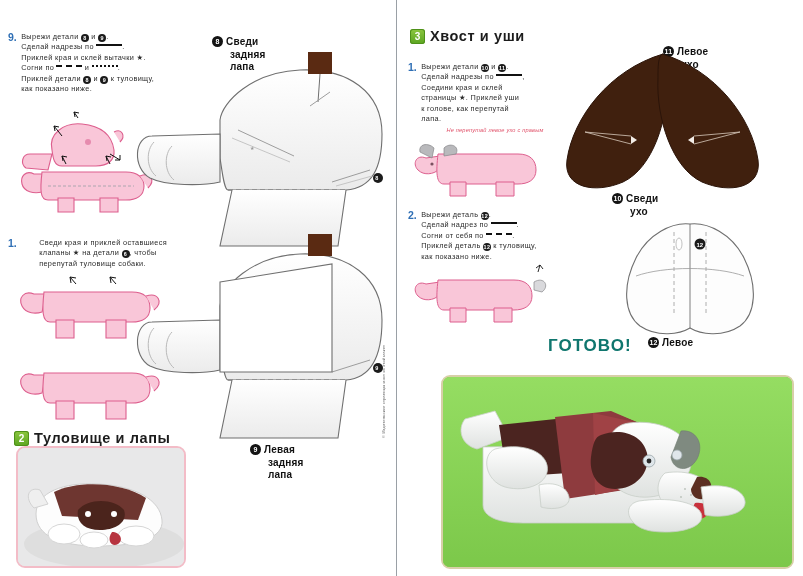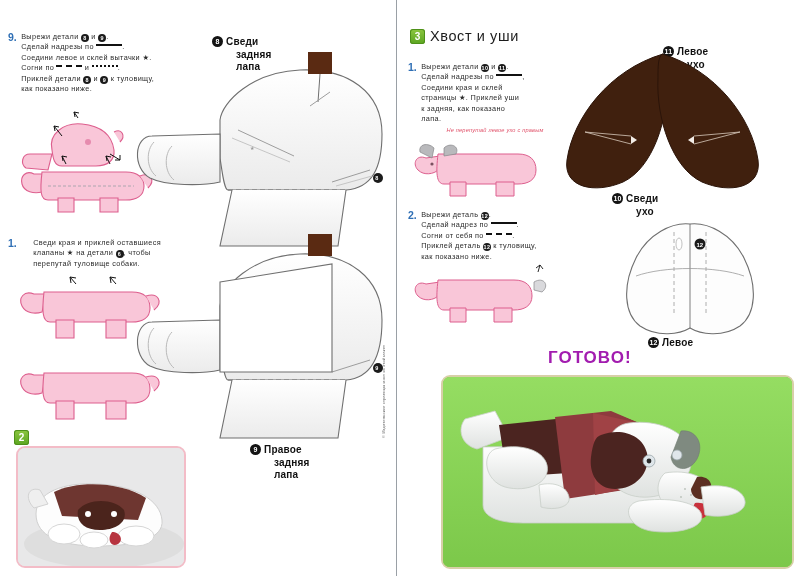--- a/index.html
+++ b/index.html
@@ -29,29 +29,29 @@
       border-top:2px dashed #111;vertical-align:3px;}
   .dashdot{display:inline-block;width:26px;height:0;
       border-top:2px dotted #111;vertical-align:3px;}
 
   
   .sec-head{position:absolute;display:flex;align-items:center;gap:5px;}
   .sec-badge{width:15px;height:15px;border-radius:3px;
       background:linear-gradient(#8cc63f,#5ba521);color:#fff;font-weight:bold;
       font-size:10px;line-height:15px;text-align:center;
       box-shadow:inset 0 0 0 1px #4e9019;}
-  .sec-title{font-size:14.5px;font-weight:normal;color:#1c1c1c;letter-spacing:.6px;}
+  .sec-title{font-size:14.5px;font-weight:bold;color:#1c1c1c;letter-spacing:.6px;}
 
   
   .plabel{position:absolute;font-size:10px;font-weight:bold;line-height:12.5px;
       color:#111;letter-spacing:.2px;}
   .pbadge{display:inline-block;width:11px;height:11px;border-radius:50%;
       background:#141414;color:#fff;font-size:7px;line-height:11px;
       text-align:center;font-weight:bold;vertical-align:1px;margin-right:3px;}
-  .plabel .ind{display:block;margin-left:24px;}
+  .plabel .ind{display:block;margin-left:18px;}
 
   
   .photo{position:absolute;border-radius:9px;overflow:hidden;}
   .photo-final{left:441px;top:375px;width:349px;height:190px;
       border:2px solid #d8cfa8;background:#7fd04f;}
   .photo-body{left:16px;top:446px;width:166px;height:118px;
       border:2px solid #f3bcc7;background:#e9e9ea;}
 
   
   svg{display:block;}
@@ -67,21 +67,21 @@
 
   <div class="step" style="left:8px;top:32px;width:190px;">
     <span class="num">9.</span>
     <span class="step-body" style="margin-left:2px;">
       <div class="step-row">
         Вырежи детали <span class="bullet">8</span> и <span class="bullet">9</span>.
       </div>
       <div class="step-row">
         Сделай надрезы по <span class="dashline"></span>.
       </div>
-      <div class="step-row">Соедини левое и склей вытачки ★.</div>
+      <div class="step-row">Приклей края и склей вытачки ★.</div>
       <div class="step-row">
         Согни по <span class="dotline"></span> и <span class="dashdot"></span>.
       </div>
       <div class="step-row">
         Приклей детали <span class="bullet">8</span> и <span class="bullet">9</span> к туловищу,
       </div>
       <div class="step-row">как показано ниже.</div>
     </span>
   </div>
 
@@ -113,21 +113,21 @@
       <path d="M34 36 L120 36"></path>
     </g>
     <g stroke="#111" stroke-width="1" fill="none">
       <path d="M52 14 l-4 -8 M48 6 l5 1 M48 6 l1 5"></path>
       <path d="M96 14 l-4 -8 M92 6 l5 1 M92 6 l1 5"></path>
     </g>
   </svg>
 
   <div class="step" style="left:8px;top:238px;width:195px;">
     <span class="num">1.</span>
-    <span class="step-body" style="margin-left:14px;">
+    <span class="step-body" style="margin-left:20px;">
       <div class="step-row">Сведи края и приклей оставшиеся</div>
       <div class="step-row">
         клапаны ★ на детали <span class="bullet">6</span>, чтобы
       </div>
       <div class="step-row">перепутай туловище собаки.</div>
     </span>
   </div>
 
   <svg class="abs" style="left:16px;top:272px;" width="160" height="78" viewBox="0 0 160 78">
     <g fill="#f9c6d8" stroke="#dd5f8e" stroke-width="1.1">
@@ -201,27 +201,28 @@
     <text x="243.2" y="138.4" font-size="5.5" fill="#fff" font-weight="bold">9</text>
     <path d="M96 148 L214 148" stroke="#6f6f6f" stroke-width=".9" stroke-dasharray="5 3"></path>
     <path d="M100 148 L88 206 L206 206 L214 148" fill="url(#gw)" stroke="#6f6f6f" stroke-width="1.1"></path>
   </svg>
 
   <svg class="abs" style="left:216px;top:260px;" width="120" height="118" viewBox="0 0 120 118">
     <path d="M4 22 L116 4 L116 112 L4 112 Z" fill="#ffffff" stroke="#6f6f6f" stroke-width="1.1"></path>
   </svg>
 
   <div class="plabel" style="left:250px;top:444px;">
-    <span class="pbadge">9</span><span>Правое</span>
+    <span class="pbadge">9</span><span>Левая</span>
     <span class="ind">задняя</span>
     <span class="ind">лапа</span>
   </div>
 
   <div class="sec-head" style="left:14px;top:430px;">
     <span class="sec-badge">2</span>
+    <span class="sec-title">Туловище и лапы</span>
   </div>
 
   <div class="photo photo-body">
     <svg width="166" height="118" viewBox="0 0 166 118">
       <rect width="166" height="118" fill="#e8e8e9"></rect>
       <ellipse cx="86" cy="96" rx="80" ry="24" fill="#dedede"></ellipse>
       <path d="M18 66 C18 44 46 34 80 36 C118 38 142 52 144 72
                C146 90 120 98 80 98 C42 98 18 88 18 66 Z" fill="#fdfdfd" stroke="#cfcfcf"></path>
       <path d="M36 44 C60 32 104 34 128 50 L120 72 L44 68 Z" fill="#6e3630"></path>
       <path d="M60 62 C70 50 96 50 106 62 C110 74 98 82 82 82 C66 82 58 74 60 62 Z" fill="#4b241c"></path>
@@ -244,21 +245,21 @@
     <span class="num">1.</span>
     <span class="step-body" style="margin-left:2px;">
       <div class="step-row">
         Вырежи детали <span class="bullet">10</span> и <span class="bullet">11</span>.
       </div>
       <div class="step-row">
         Сделай надрезы по <span class="dashline"></span>,
       </div>
       <div class="step-row">Соедини края и склей</div>
       <div class="step-row">страницы ★. Приклей уши</div>
-      <div class="step-row">к задняя, как показано</div>
+      <div class="step-row">к голове, как перепутай</div>
       <div class="step-row">лапа.</div>
     </span>
   </div>
 
   <div style="position:absolute;left:420px;top:127px;width:150px;font-size:5.6px;
               font-style:italic;color:#e0526a;letter-spacing:.2px;text-align:center;">Не перепутай левое ухо с правым</div>
 
   <svg class="abs" style="left:410px;top:138px;" width="145" height="62" viewBox="0 0 145 62">
     <g fill="#f9c6d8" stroke="#dd5f8e" stroke-width="1">
       <path d="M16 20 C6 16 2 26 8 32 C14 38 24 36 28 32 L30 18 Z"></path>
@@ -341,22 +342,22 @@
     <path d="M18 58 C46 48 98 48 126 58" stroke="#9a9a9a" stroke-width=".8" fill="none"></path>
     <ellipse cx="61" cy="26" rx="3" ry="6" fill="#fff" stroke="#a8a8a8" stroke-width=".7"></ellipse>
     <circle cx="82" cy="26" r="5.5" fill="#1b1b1b"></circle>
     <text x="78.4" y="28.5" font-size="6" fill="#fff" font-weight="bold">12</text>
   </svg>
 
   <div class="plabel" style="left:648px;top:337px;">
     <span class="pbadge">12</span><span>Левое</span>
   </div>
 
-  <div style="position:absolute;left:548px;top:348px;font-size:17px;font-weight:bold;
-              color:#a21caf;letter-spacing:1px;">ГОТОВО!</div>
+  <div style="position:absolute;left:548px;top:336px;font-size:17px;font-weight:bold;
+              color:#0f766e;letter-spacing:1px;">ГОТОВО!</div>
 
   <div class="photo photo-final">
     <svg width="349" height="190" viewBox="0 0 349 190">
       <rect width="349" height="190" fill="#8ad457"></rect>
       <rect y="0" width="349" height="190" fill="url(#gg)"></rect>
       <defs>
         <linearGradient id="gg" x1="0" y1="0" x2="0" y2="1">
           <stop offset="0" stop-color="#95dd62" stop-opacity="1"></stop>
           <stop offset="1" stop-color="#7cc84a" stop-opacity="1"></stop>
         </linearGradient>

